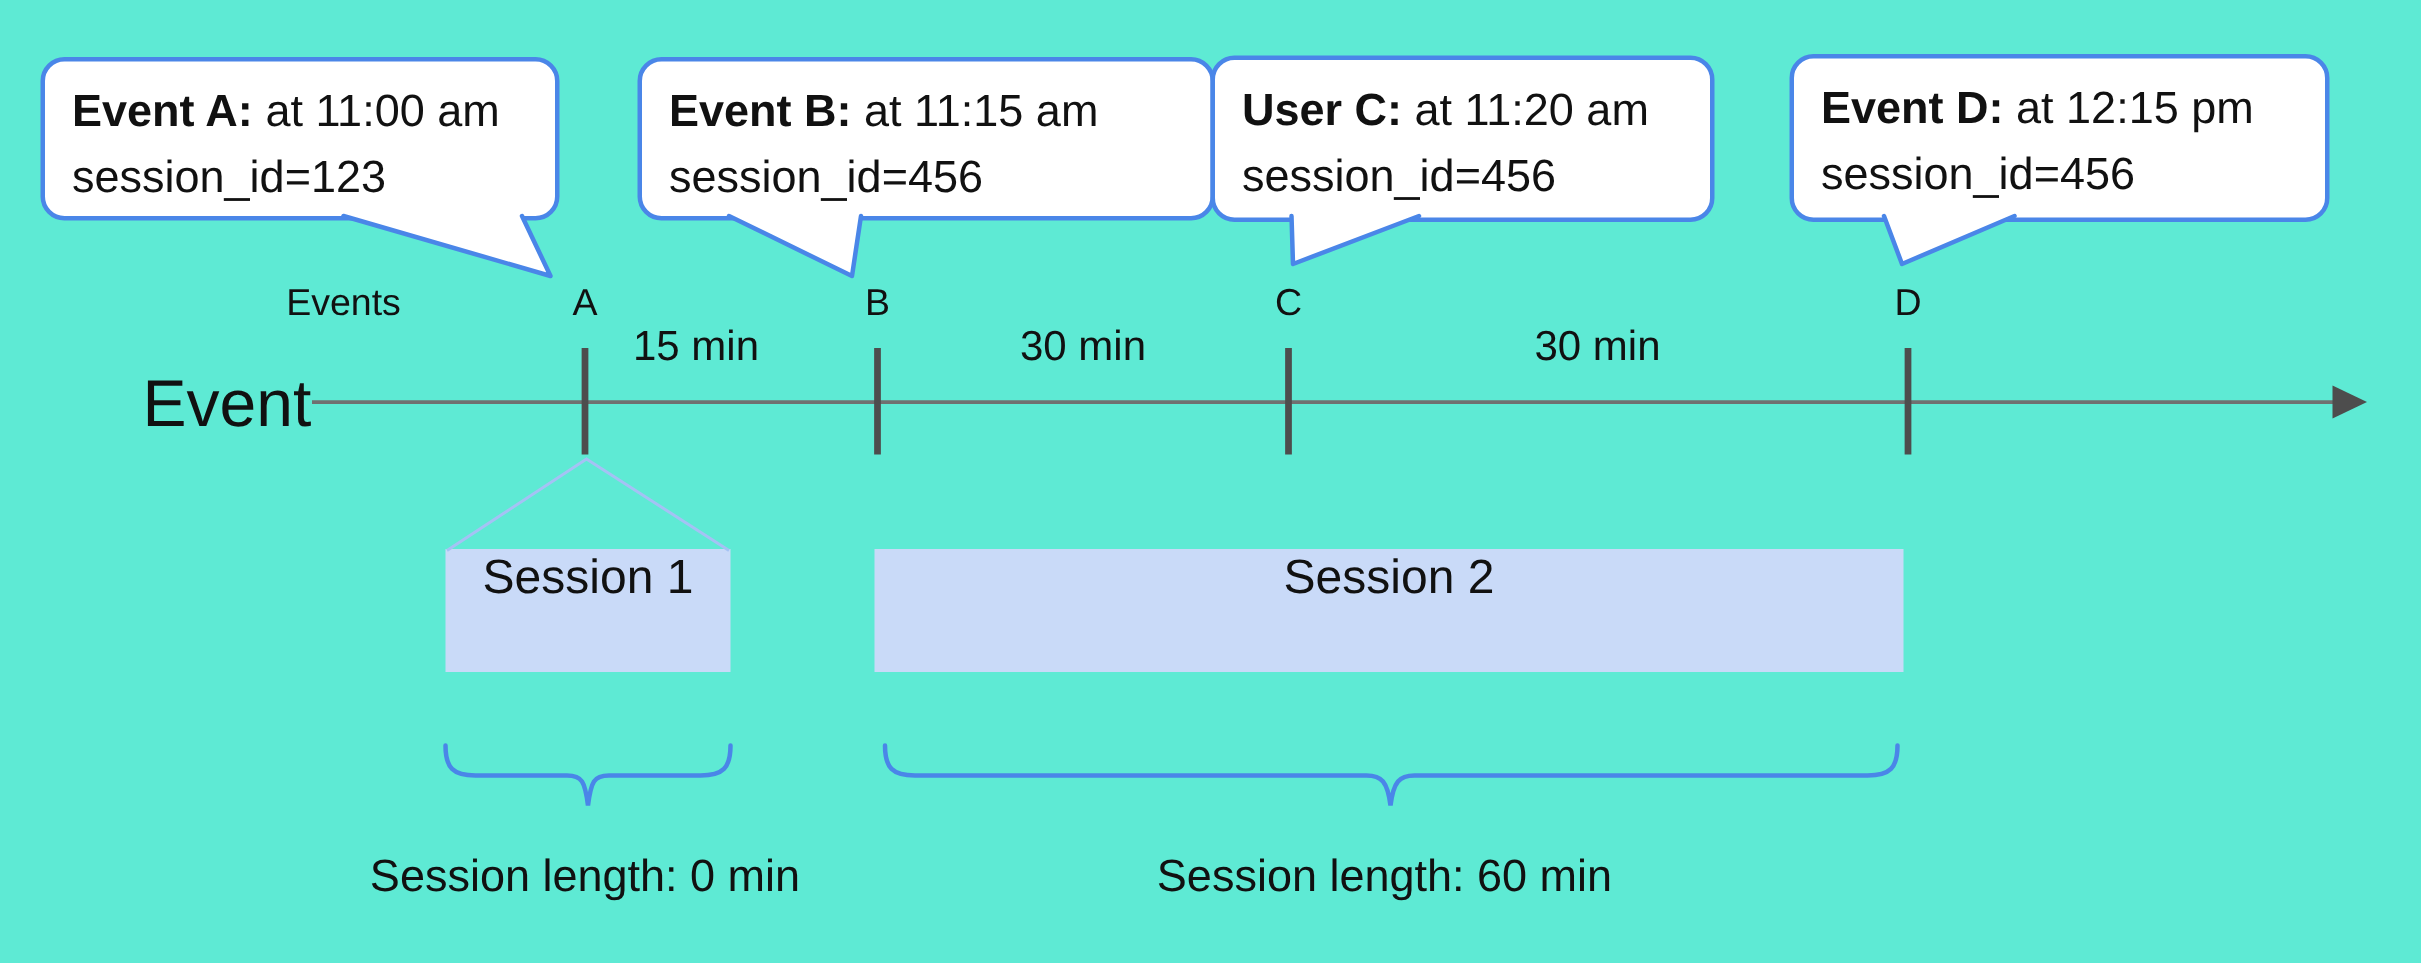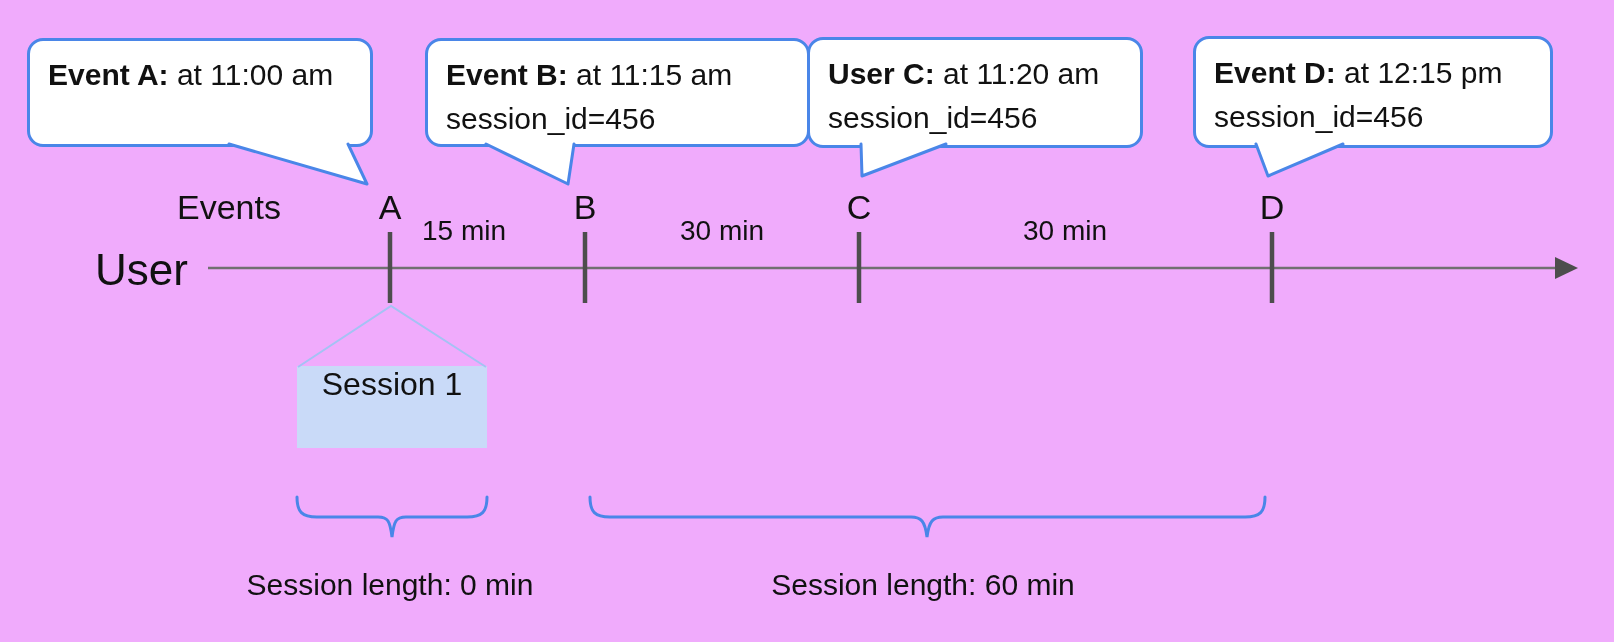--- a/index.html
+++ b/index.html
@@ -1,33 +1,33 @@
 <!DOCTYPE html>
 <html style="--callout-border: #4a86e8; --session-fill: #c9daf8; --funnel-line: #a4c2f4; --timeline-gray: #707070; --tick-gray: #4d4d4d;"><head>
 <meta charset="utf-8">
 <title>Diagram</title>
 <style>
   html,body{margin:0;padding:0;background:#fff;}
   .stage{
-    position:relative;width:1614px;height:642px;background:#f0abfc;overflow:hidden;
+    position:relative;width:1614px;height:642px;background:#5eead4;overflow:hidden;
     font-family:"Liberation Sans", sans-serif;color:#111;
   }
   .callout{
     position:absolute;background:#fff;
     border:3px solid var(--callout-border,#4a86e8);
     border-radius:16px;box-sizing:border-box;z-index:1;
   }
   .callout-text{
     padding:12px 18px;font-size:30px;line-height:44px;color:#111;white-space:nowrap;
   }
   .callout-text .b{font-weight:bold;}
   .overlay{position:absolute;left:0;top:0;z-index:2;pointer-events:none;}
   .lbl{position:absolute;line-height:1;color:#111;}
   .centered{text-align:center;}
-  .ev-letter{font-size:34px;}
+  .ev-letter{font-size:25px;}
   .interval{font-size:28px;}
   .user-lbl{font-size:44px;}
   .length-lbl{font-size:30px;}
   .session-box{
     position:absolute;background:var(--session-fill,#c9daf8);
     display:flex;align-items:flex-start;justify-content:center;
     font-size:32px;color:#111;z-index:1;
   }
   
   .tail{fill:#fff;stroke:var(--callout-border,#4a86e8);stroke-width:3;stroke-linecap:round;stroke-linejoin:round;}
@@ -40,20 +40,21 @@
 </head>
 <body>
 
 <div class="stage">
 
   <div class="callout" style="left:27px;top:38px;width:346px;height:109px">
     <div class="callout-text">
       <span class="b">Event A:</span>
       <span>at 11:00 am</span>
       <br>
+      <span>session_id=123</span>
     </div>
   </div>
 
   <div class="callout" style="left:425px;top:38px;width:385px;height:109px">
     <div class="callout-text">
       <span class="b">Event B:</span>
       <span>at 11:15 am</span>
       <br>
       <span>session_id=456</span>
     </div>
@@ -76,28 +77,31 @@
       <span>session_id=456</span>
     </div>
   </div>
 
   <div class="lbl centered ev-letter" style="left:169px;top:190px;width:120px">Events</div>
   <div class="lbl centered ev-letter" style="left:330px;top:190px;width:120px">A</div>
   <div class="lbl centered ev-letter" style="left:525px;top:190px;width:120px">B</div>
   <div class="lbl centered ev-letter" style="left:799px;top:190px;width:120px">C</div>
   <div class="lbl centered ev-letter" style="left:1212px;top:190px;width:120px">D</div>
 
-  <div class="lbl user-lbl" style="left:95px;top:248px">User</div>
+  <div class="lbl user-lbl" style="left:95px;top:248px">Event</div>
 
   <div class="lbl centered interval" style="left:394px;top:217px;width:140px">15 min</div>
   <div class="lbl centered interval" style="left:652px;top:217px;width:140px">30 min</div>
   <div class="lbl centered interval" style="left:995px;top:217px;width:140px">30 min</div>
 
   <div class="session-box" style="left:297px;top:366px;width:190px;height:82px">
     <span>Session 1</span>
+  </div>
+  <div class="session-box" style="left:583px;top:366px;width:686px;height:82px">
+    <span>Session 2</span>
   </div>
 
   <div class="lbl centered length-lbl" style="left:190px;top:570px;width:400px">Session length: 0 min</div>
   <div class="lbl centered length-lbl" style="left:723px;top:570px;width:400px">Session length: 60 min</div>
 
   <svg class="overlay" width="1614" height="642" viewBox="0 0 1614 642">
 
     <path class="tail" d="M229,144 L367,184 L348,144"></path>
     <path class="tail" d="M486,144 L568,184 L574,144"></path>
     <path class="tail" d="M946,144 L862,176 L861,144"></path>

